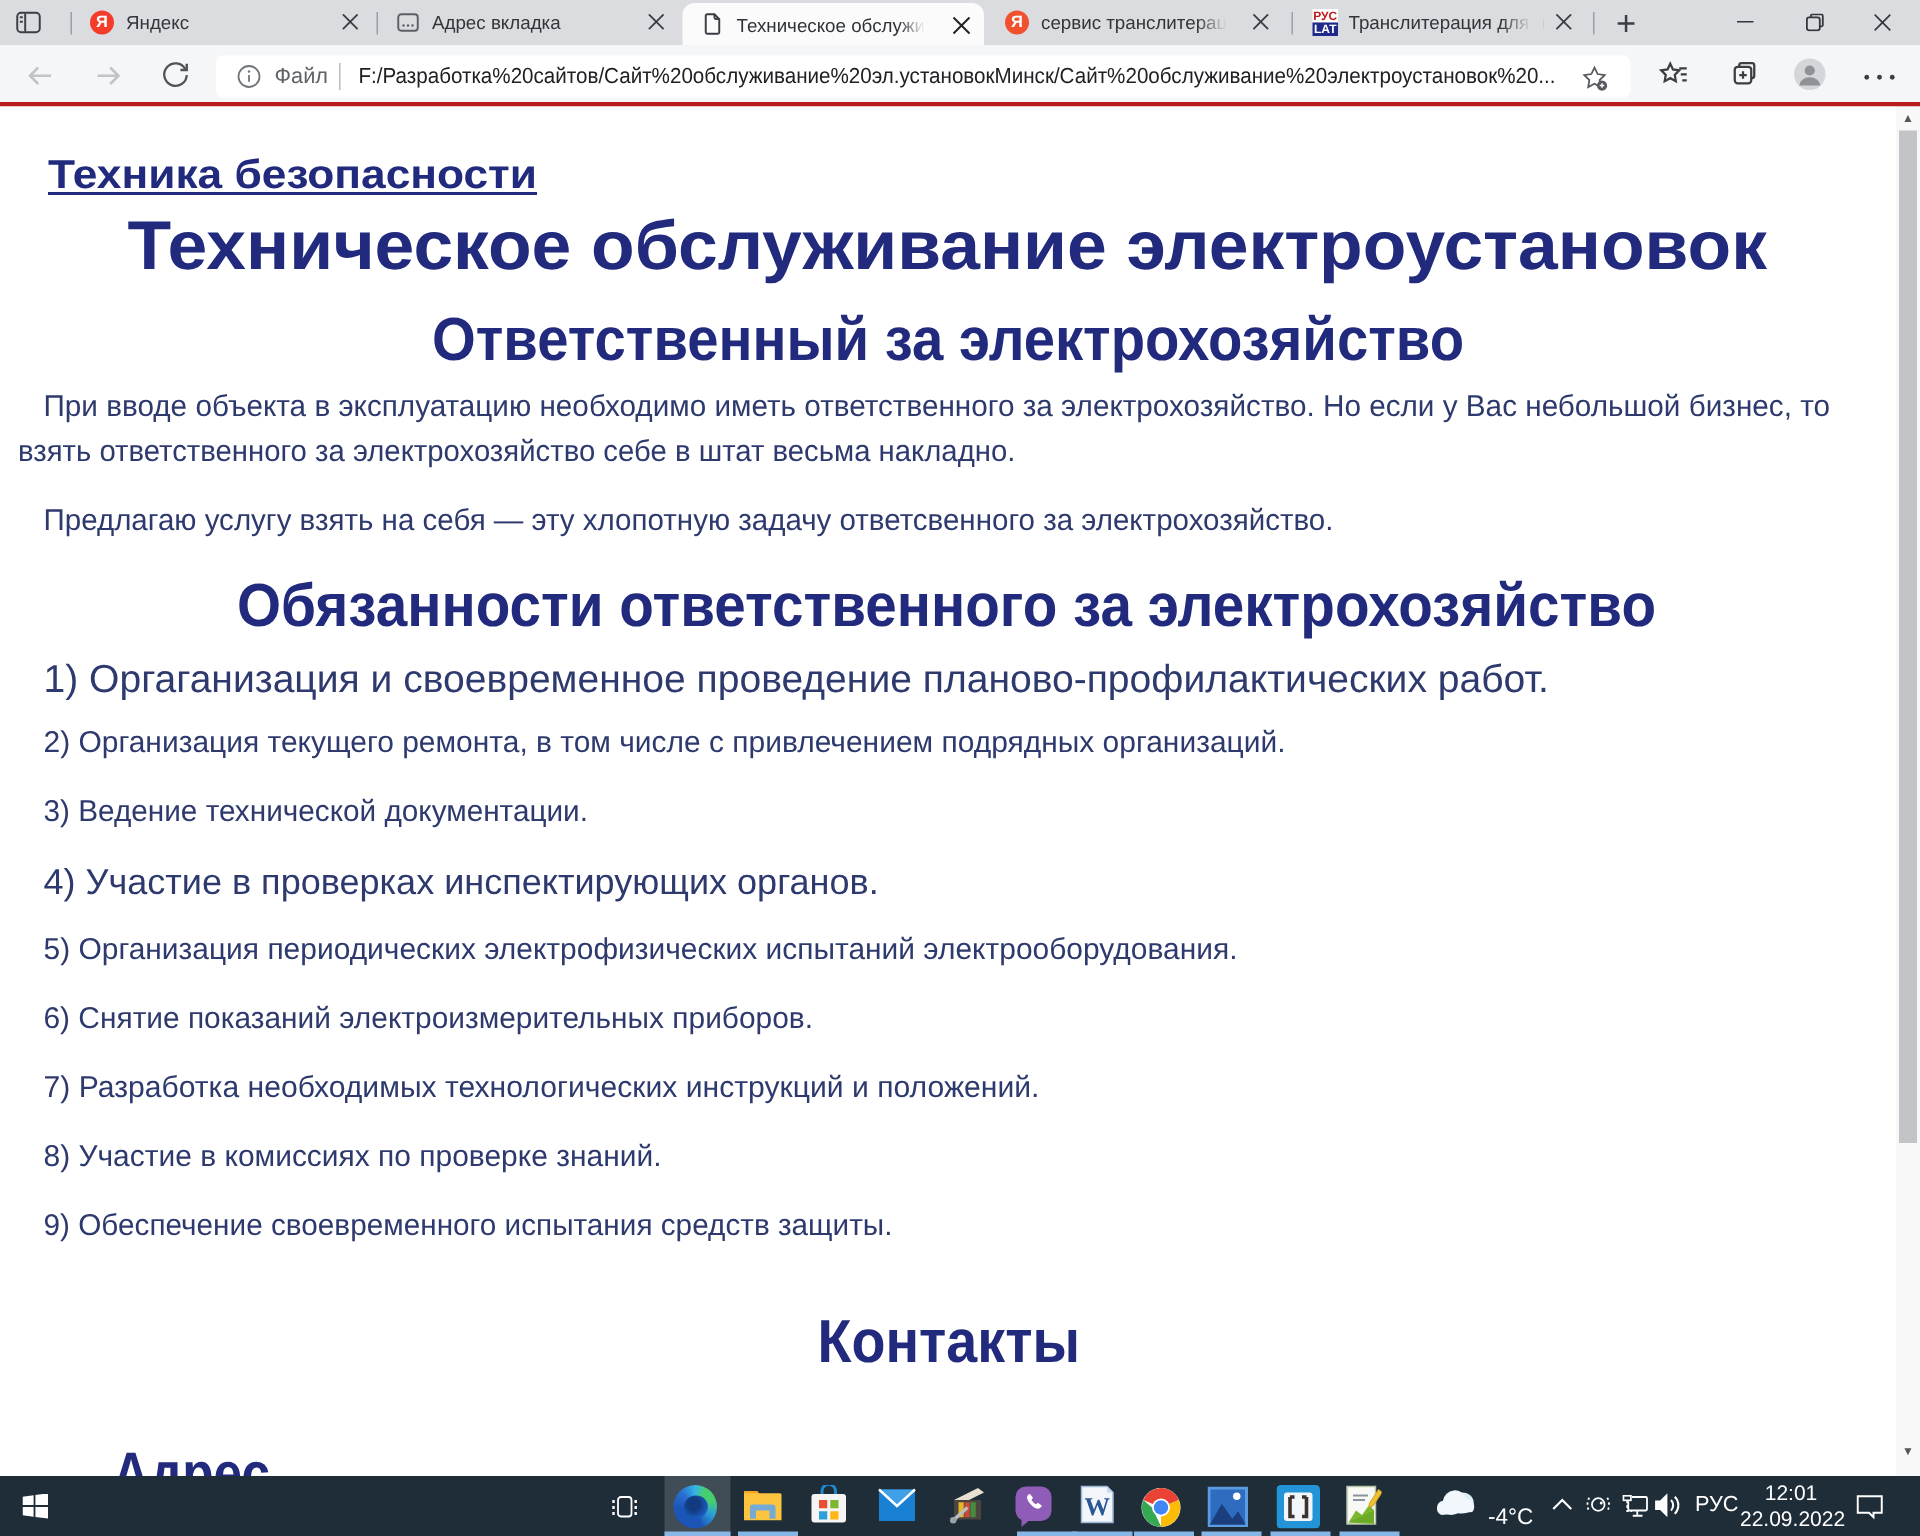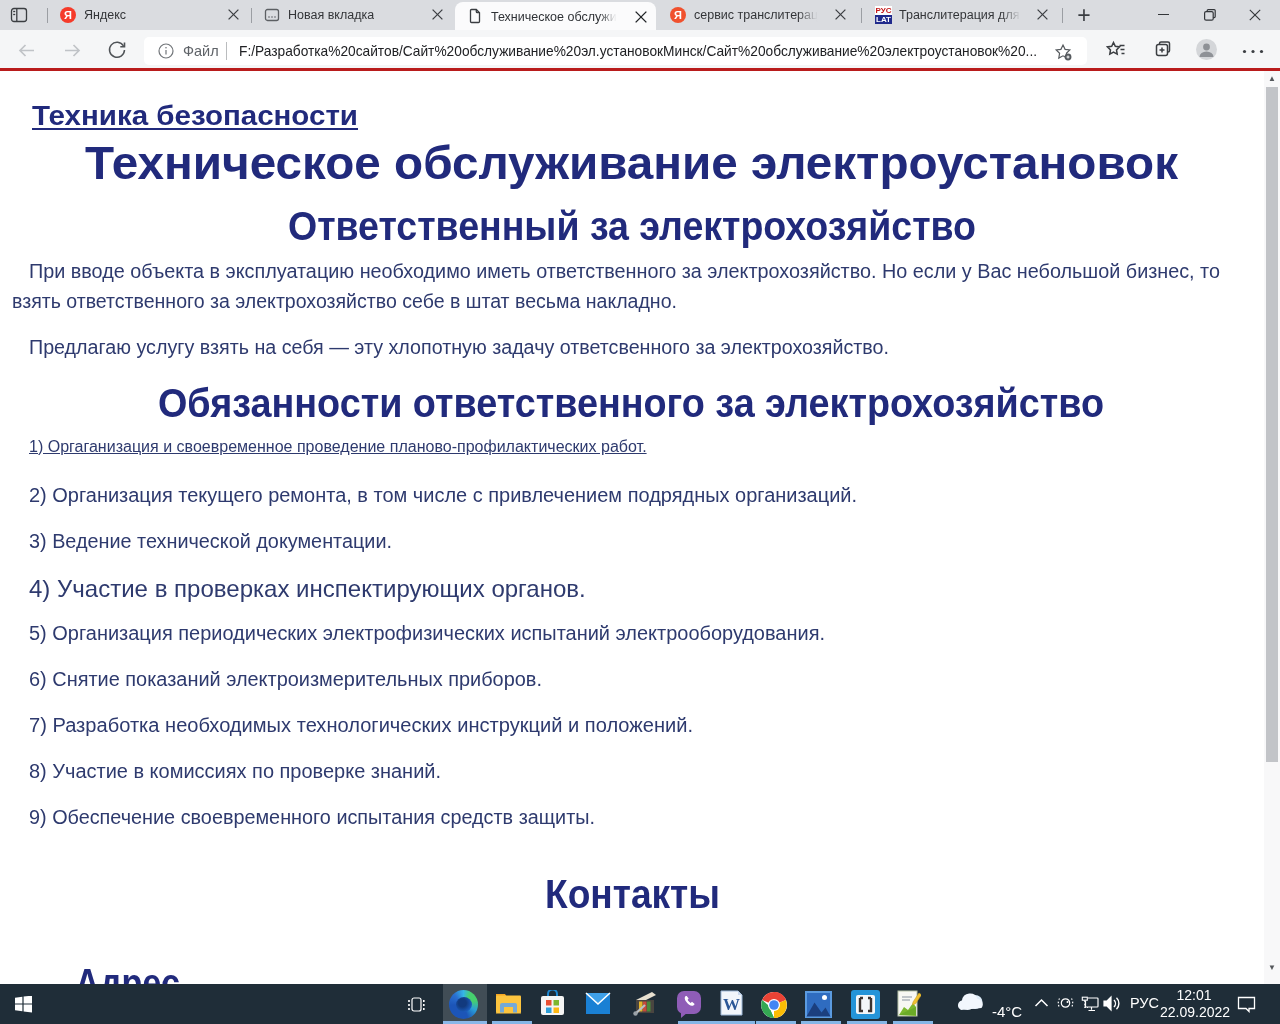--- a/index.html
+++ b/index.html
@@ -50,21 +50,21 @@
       </div>
  </div>
  <div class="tabsep" style="left:251px"></div>
  <div class="tab" style="left:252px;width:202px">
    <svg style="position:absolute;left:12px;top:7px" width="16" height="16" viewBox="0 0 16 16" fill="none" stroke="#5c5f63" stroke-width="1.3">
         <rect x="1.5" y="2.5" width="13" height="11" rx="2"></rect>
         <circle cx="5" cy="10" r="0.8" fill="#5c5f63" stroke="none"></circle>
         <circle cx="8" cy="10" r="0.8" fill="#5c5f63" stroke="none"></circle>
         <circle cx="11" cy="10" r="0.8" fill="#5c5f63" stroke="none"></circle>
       </svg>
-   <div class="tabtitle" style="left:36px">Новая вкладка</div>
+   <div class="tabtitle" style="left:36px">Адрес вкладка</div>
    <div class="tabx" style="left:178px">
         <svg width="11" height="11" viewBox="0 0 11 11" stroke="#3b3e42" stroke-width="1.25">
           <line x1="0.6" y1="0.6" x2="10.4" y2="10.4"></line>
           <line x1="10.4" y1="0.6" x2="0.6" y2="10.4"></line>
         </svg>
       </div>
  </div>
  <div id="activetab">
    <svg style="position:absolute;left:12px;top:6px" width="16" height="16" viewBox="0 0 16 16" fill="none" stroke="#3a3d41" stroke-width="1.3">
         <path d="M9.3 1.5 H4.5 a1 1 0 0 0 -1 1 v11 a1 1 0 0 0 1 1 h7 a1 1 0 0 0 1 -1 V4.7 z"></path>
@@ -180,21 +180,21 @@
 <div class="tl" id="p1l2">
     <span class="t" style="left:12.0px;top:291.1px;font-size:20px;font-weight:400;color:#2e3a6e;transform:scaleX(0.9774);">взять ответственного за электрохозяйство себе в штат весьма накладно.</span>
   </div>
 <div class="tl" id="p2">
     <span class="t" style="left:29.0px;top:336.6px;font-size:20px;font-weight:400;color:#2e3a6e;transform:scaleX(0.9842);">Предлагаю услугу взять на себя — эту хлопотную задачу ответсвенного за электрохозяйство.</span>
   </div>
 <div class="tl" id="h2b">
     <span class="t" style="left:158.0px;top:382.8px;font-size:40.5px;font-weight:700;color:#212a7c;transform:scaleX(0.9323);">Обязанности ответственного за электрохозяйство</span>
   </div>
 <div class="tl" id="li1">
-    <span class="t" style="left:29.0px;top:438.6px;font-size:16px;font-weight:400;color:#2e3a6e;transform:scaleX(1.0012);text-decoration:underline;">1) Оргаганизация и своевременное проведение планово-профилактических работ.</span>
+    <span class="t" style="left:29.0px;top:438.6px;font-size:26px;font-weight:400;color:#2e3a6e;transform:scaleX(1.0012);">1) Оргаганизация и своевременное проведение планово-профилактических работ.</span>
   </div>
 <div class="tl" id="li2">
     <span class="t" style="left:29.0px;top:484.6px;font-size:20px;font-weight:400;color:#2e3a6e;transform:scaleX(0.9987);">2) Организация текущего ремонта, в том числе с привлечением подрядных организаций.</span>
   </div>
 <div class="tl" id="li3">
     <span class="t" style="left:29.0px;top:530.6px;font-size:20px;font-weight:400;color:#2e3a6e;transform:scaleX(0.9914);">3) Ведение технической документации.</span>
   </div>
 <div class="tl" id="li4">
     <span class="t" style="left:29.0px;top:576.6px;font-size:24px;font-weight:400;color:#2e3a6e;transform:scaleX(1.0010);">4) Участие в проверках инспектирующих органов.</span>
   </div>

